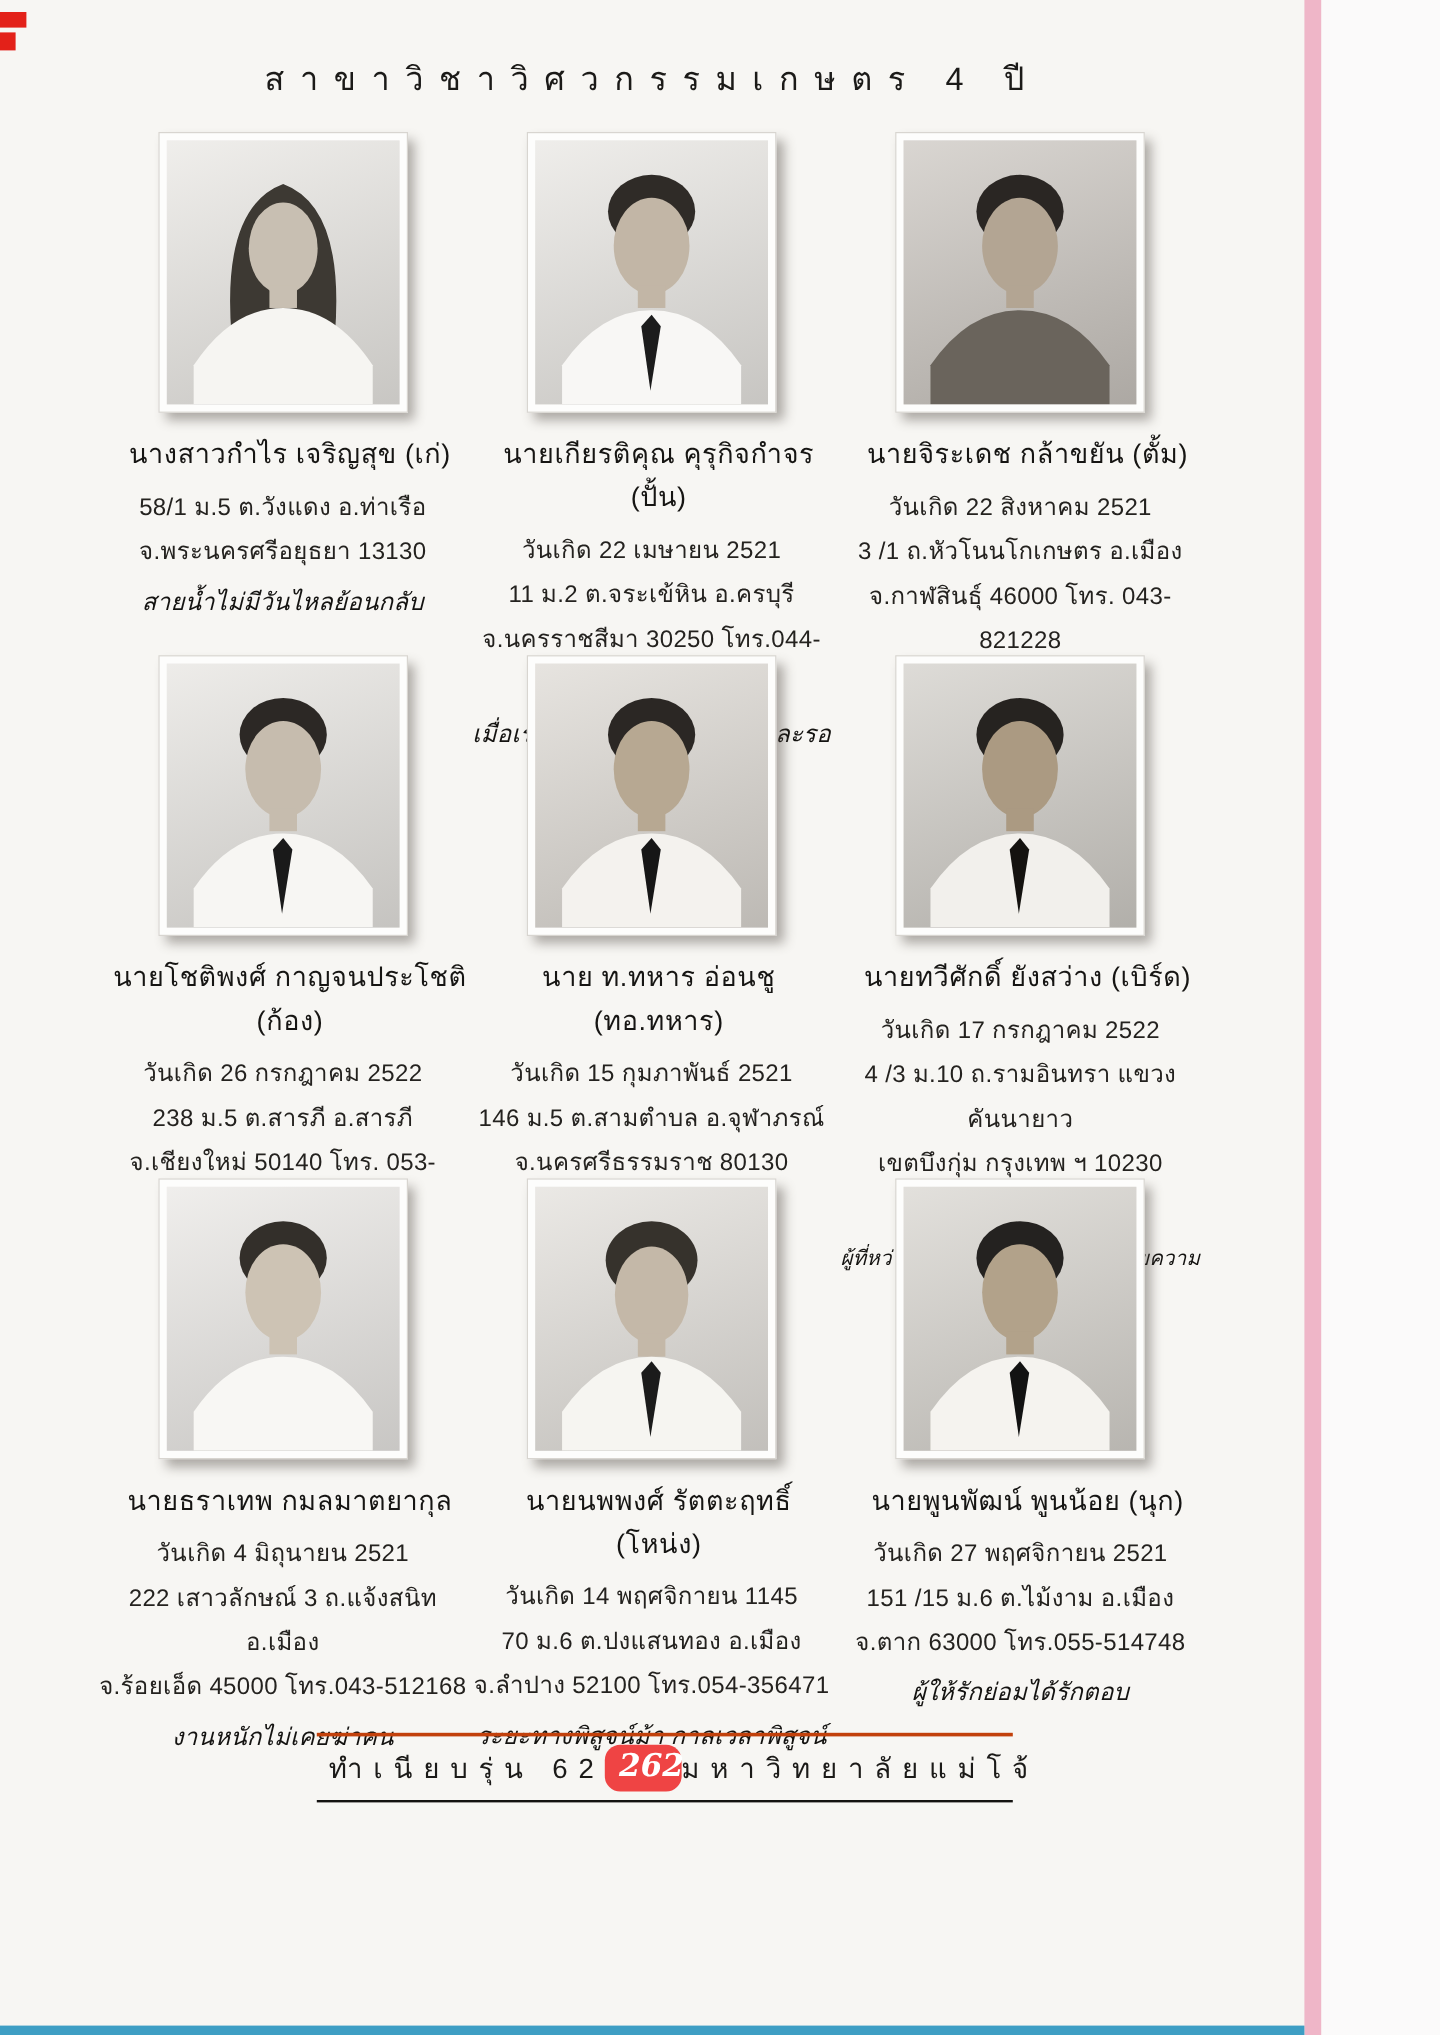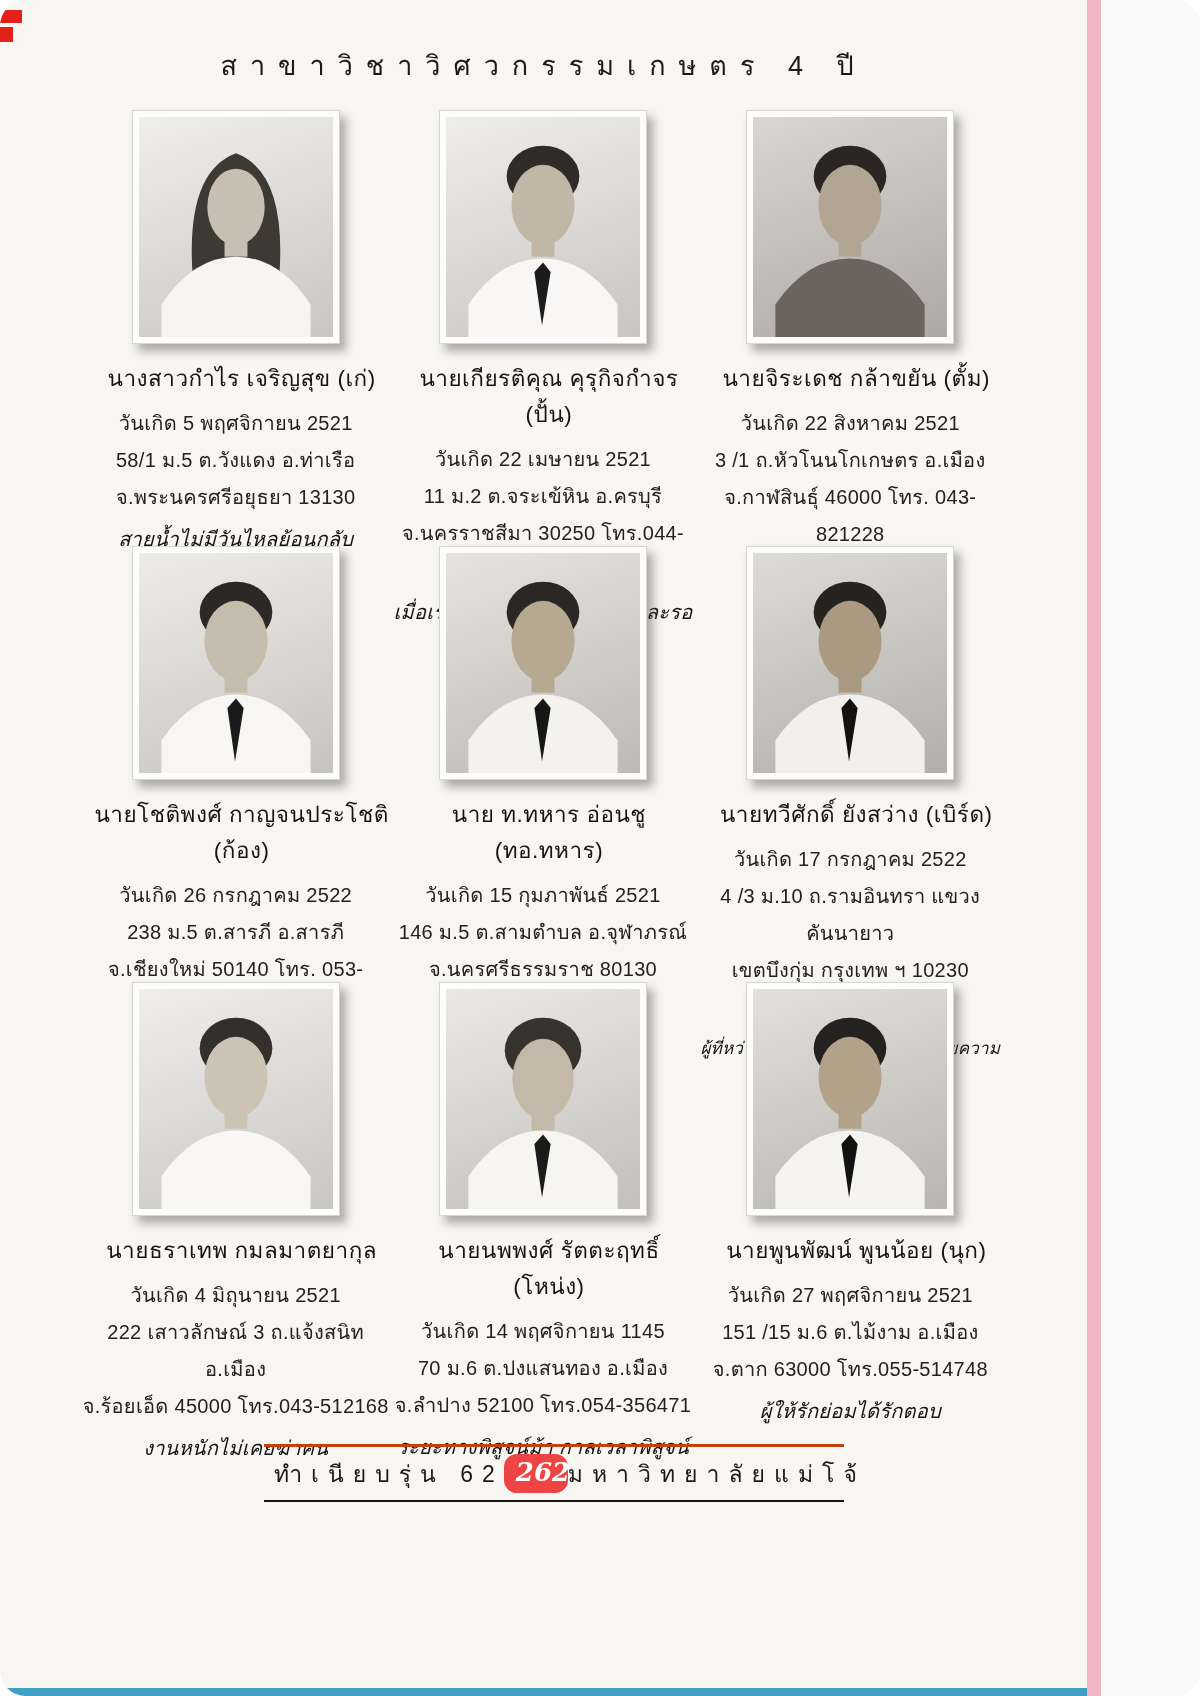--- a/index.html
+++ b/index.html
@@ -1,20 +1,20 @@
 <!DOCTYPE html>
 <html><head>
 <meta charset="utf-8">
 <style>
   * { margin:0; padding:0; box-sizing:border-box; }
   body { background:#ffffff; font-family:"Liberation Sans","DejaVu Sans",sans-serif; }
 
   .page {
     position:relative; width:1200px; height:1696px;
-    background:#f7f6f3; overflow:hidden; color:#1d1c1a;border-radius:26px;
+    background:#f7f6f3; overflow:hidden; color:#1d1c1a;
   }
 
   
   .scan-mark { position:absolute; background:#e32119; }
   .scan-mark-1 { left:0; top:10px; width:22px; height:13px; }
   .scan-mark-2 { left:0; top:27px; width:13px; height:15px; }
   .scan-strip-pink { position:absolute; left:1087px; top:0; width:14px; height:1696px; background:#efb6c8; }
   .scan-strip-blue { position:absolute; left:0; top:1688px; width:1087px; height:8px; background:#3e9ec4; }
   .scan-right-margin { position:absolute; left:1101px; top:0; width:99px; height:1696px; background:#fbfafa; }
 
@@ -83,21 +83,20 @@
         <div class="photo" style="--bg: #e9e7e3; --hair: #3d3933; --skin: #c8bfb2; --shirt: #f6f5f2; --tie: transparent;">
           <svg viewBox="0 0 200 230">
             <path d="M55,170 Q46,58 100,38 Q154,58 145,170 Q146,188 128,194 L72,194 Q54,188 55,170 Z" style="fill:var(--hair)"></path>
             <ellipse cx="100" cy="94" rx="30" ry="40" style="fill:var(--skin)"></ellipse>
             <rect x="88" y="126" width="24" height="20" style="fill:var(--skin)"></rect>
             <path d="M22,230 L22,196 Q55,146 100,146 Q145,146 178,196 L178,230 Z" style="fill:var(--shirt)"></path>
           </svg>
         </div>
       </div>
       <div class="student-name">นางสาวกำไร  เจริญสุข (เก่)</div>
-      <div class="student-line">วันเกิด 5 พฤศจิกายน 2521</div>
       <div class="student-line">58/1 ม.5 ต.วังแดง อ.ท่าเรือ</div>
       <div class="student-line">จ.พระนครศรีอยุธยา  13130</div>
       <div class="student-quote">สายน้ำไม่มีวันไหลย้อนกลับ</div>
     </div>
 
     <div class="card">
       <div class="photo-frame">
         <div class="photo" style="--bg: #e8e6e2; --hair: #2f2b27; --skin: #c2b6a6; --shirt: #f8f7f5; --tie: #1c1c1c;">
           <svg viewBox="0 0 200 230">
             <ellipse cx="100" cy="62" rx="38" ry="32" style="fill:var(--hair)"></ellipse>

